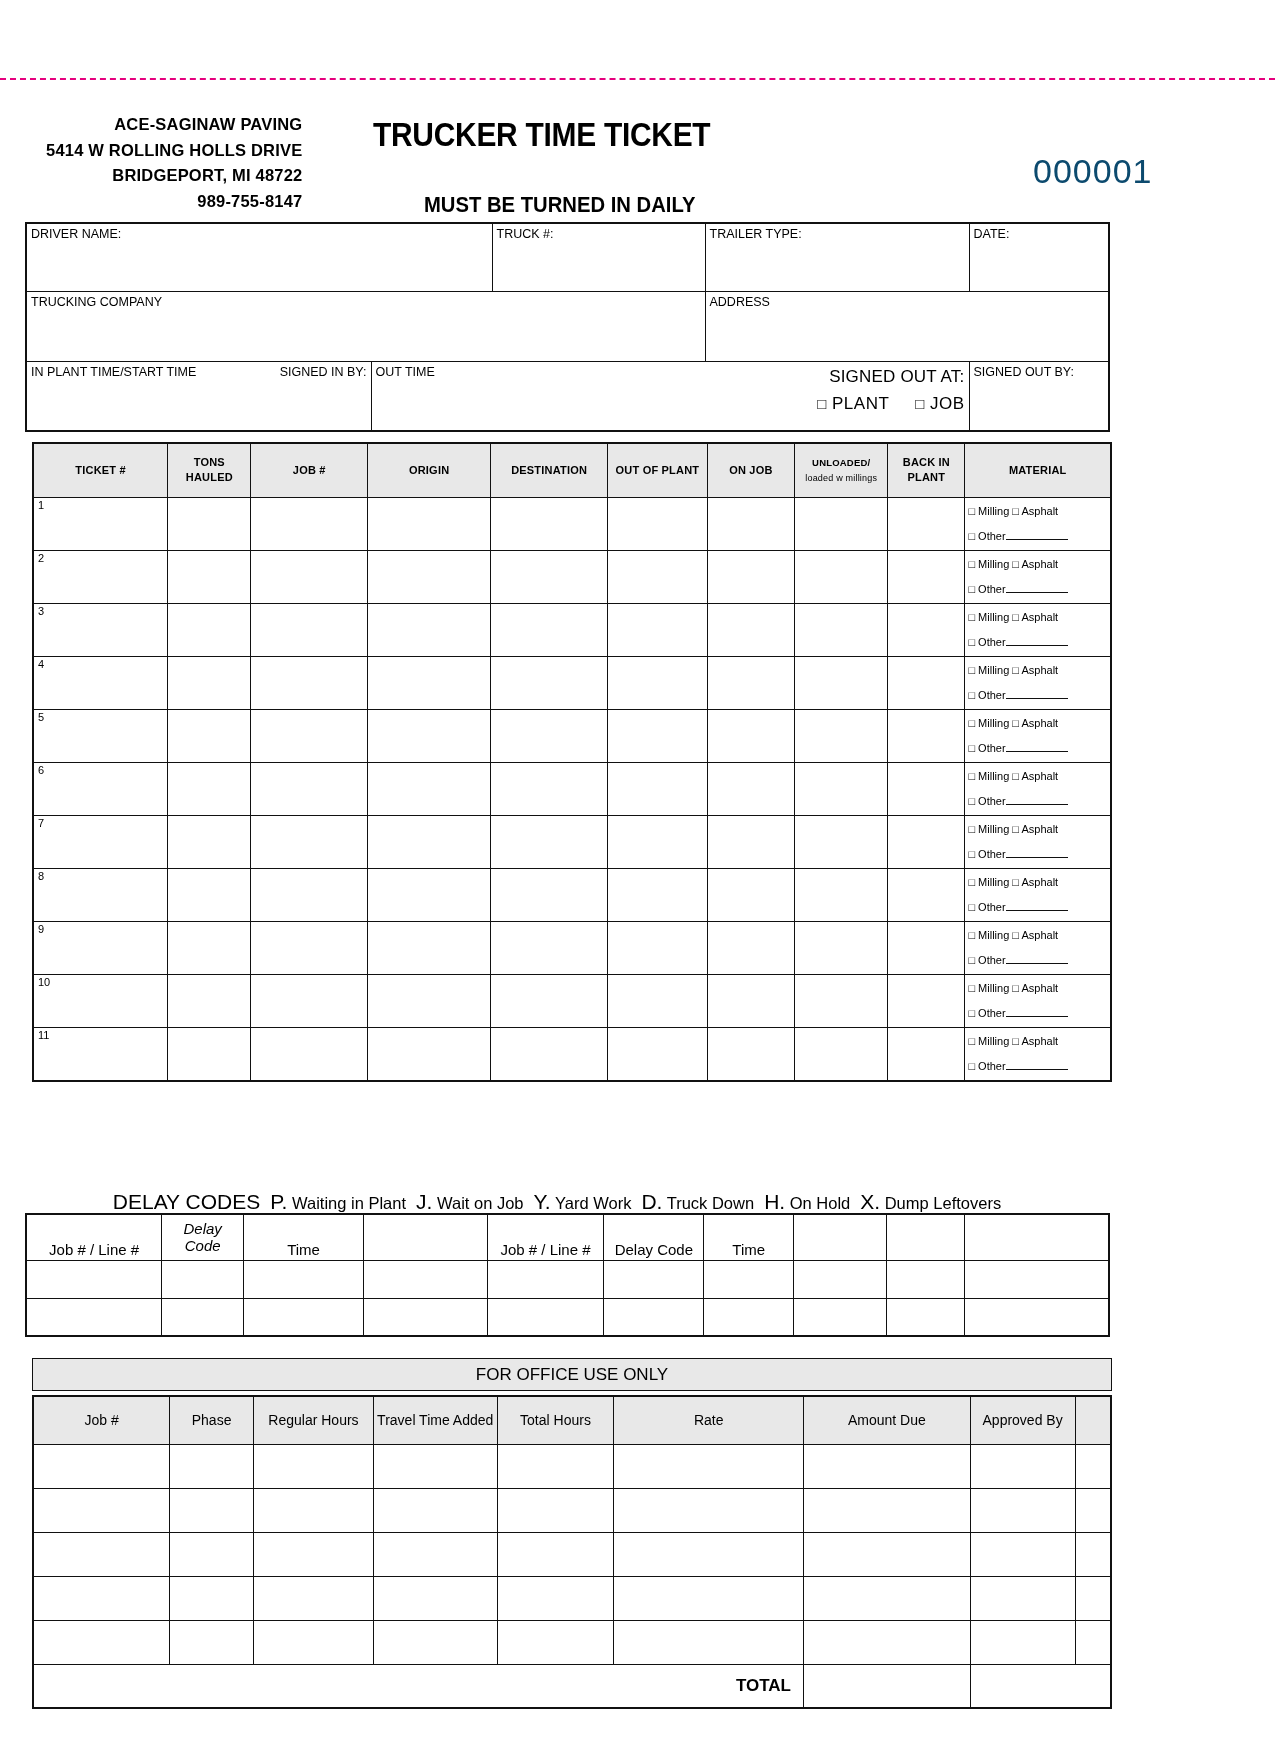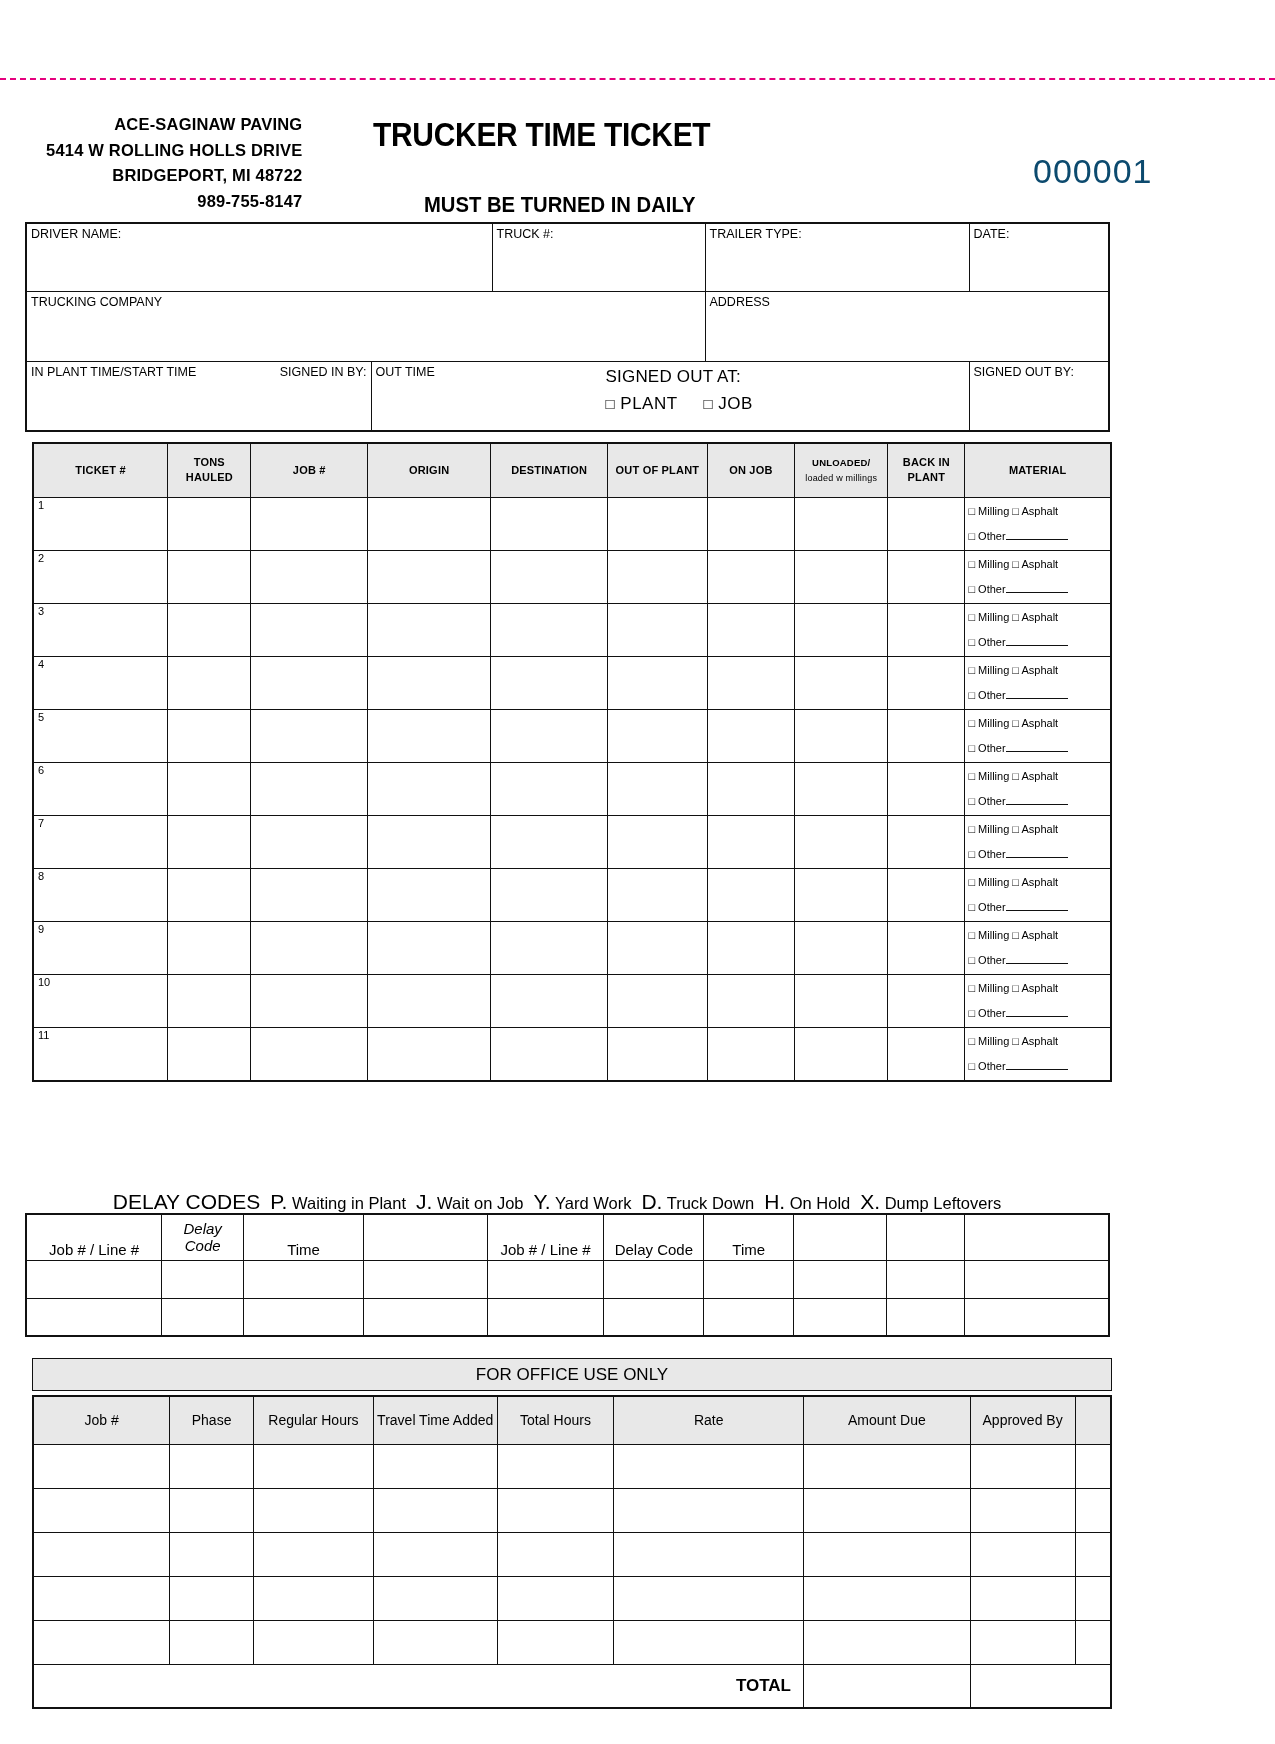--- a/index.html
+++ b/index.html
@@ -64,21 +64,21 @@
     border:1px solid #111;
     vertical-align:top;
     padding:3px 4px;
     font-size:12.5px;
     height:68px;
   }
   .info tr.r1 td { height:68px; }
   .info tr.r2 td { height:70px; }
   .info tr.r3 td { height:70px; }
 
-  .signedrow { text-align:left; }
+  .signedrow { text-align:right; }
   .signout-title { font-size:17px; letter-spacing:.2px; }
   .chk-line { font-size:17px; margin-top:7px; letter-spacing:.5px; }
   .chk-line .sq { font-size:15px; }
   .inline-pair { display:flex; justify-content:space-between; }
 
   
   .main {
     position:absolute; left:32px; top:442px;
     width:1080px;
     border:2px solid #111;

